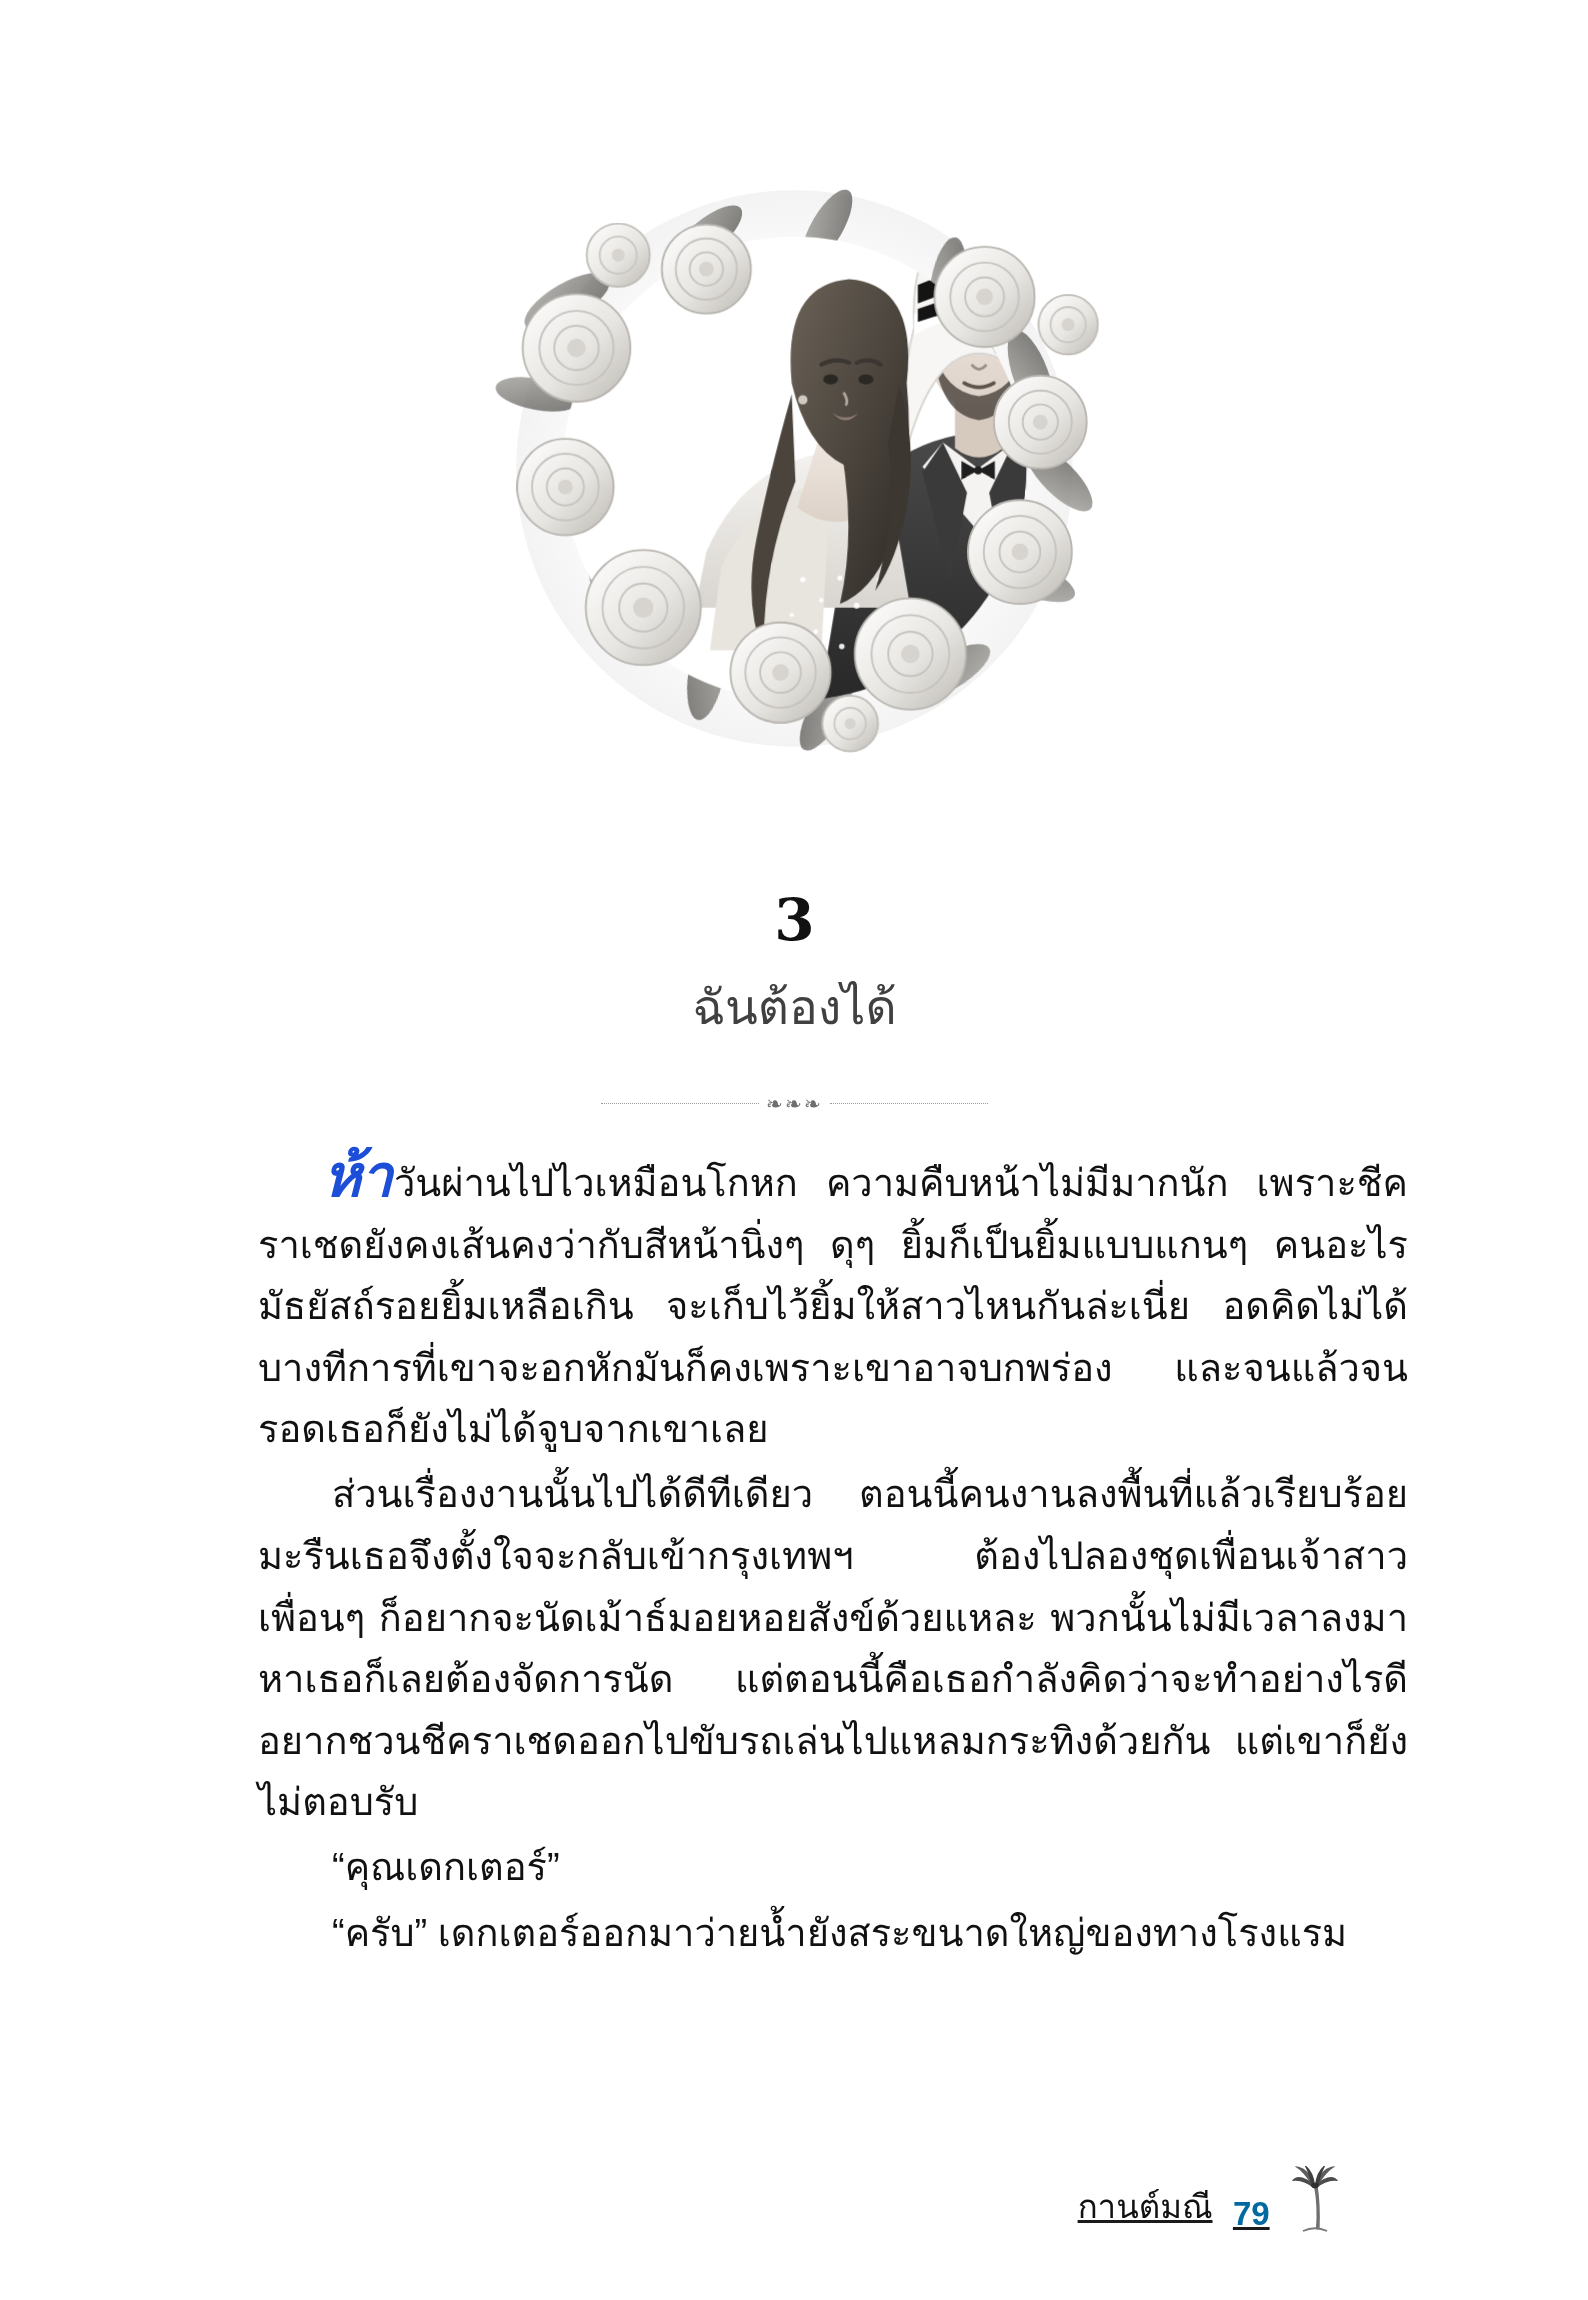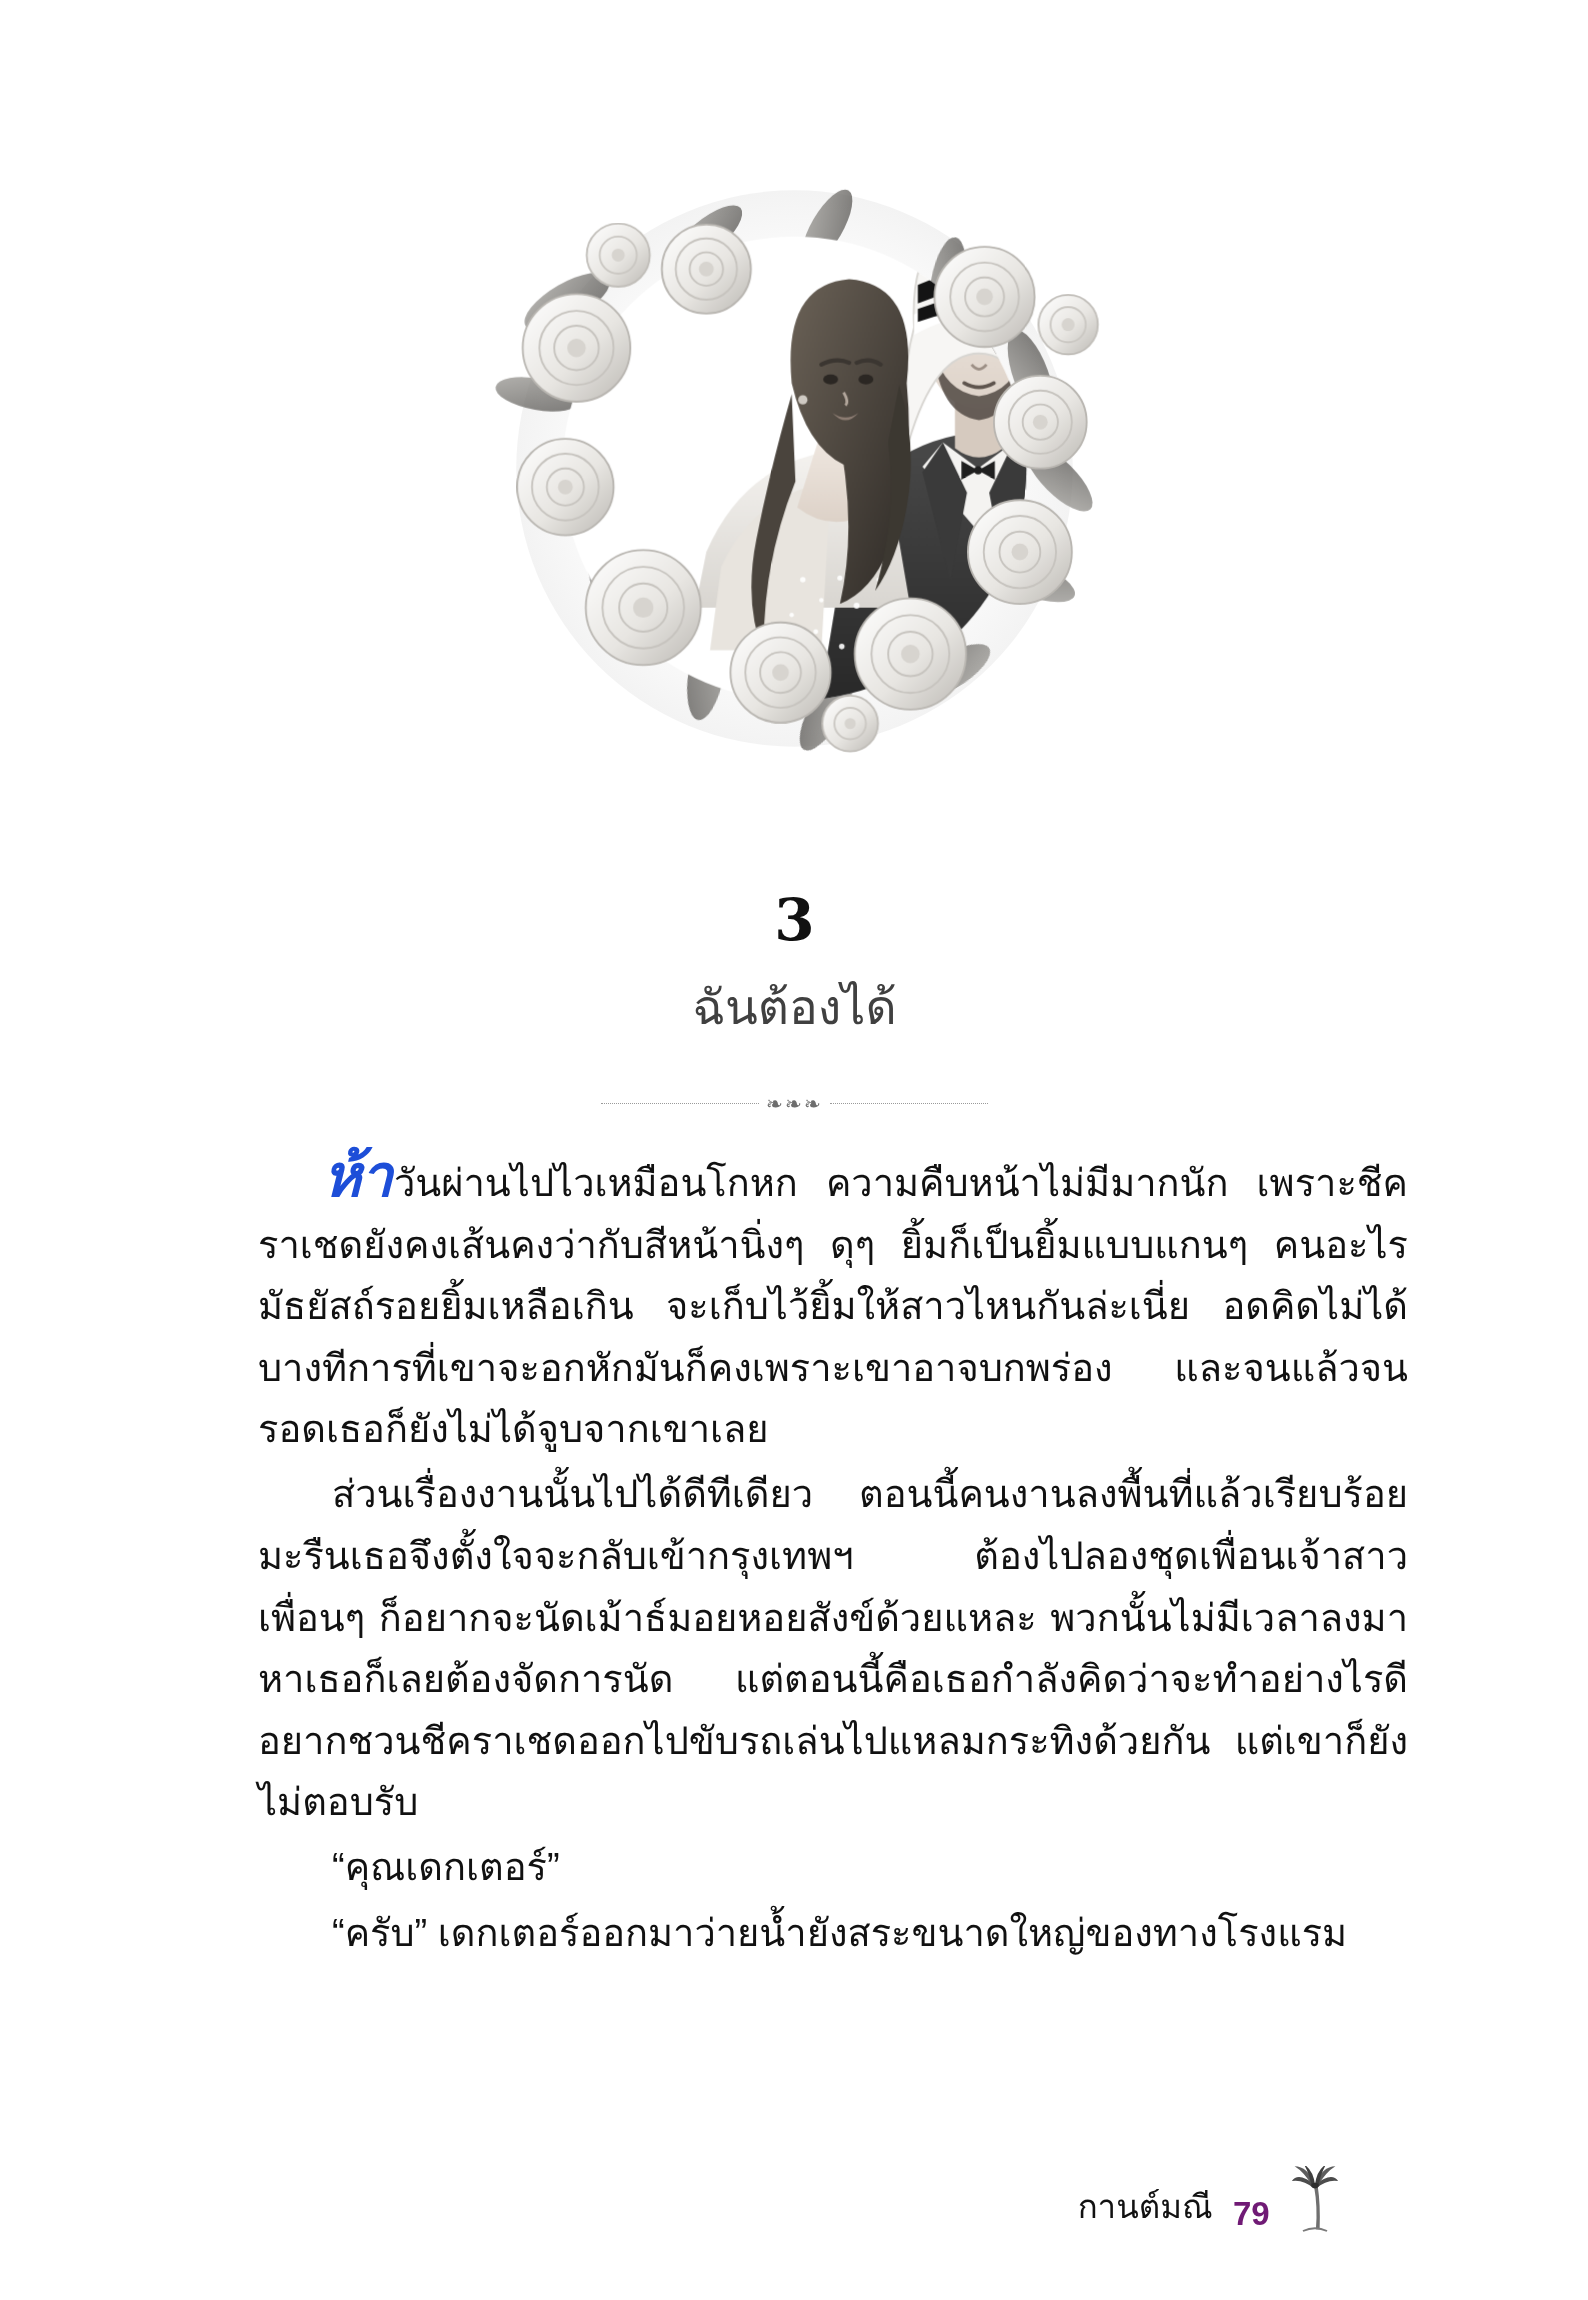--- a/index.html
+++ b/index.html
@@ -134,31 +134,32 @@
   }
 
   
   .footer {
     position: absolute;
     bottom: 67px;
     right: 249px;
     display: flex;
     align-items: flex-end;
     gap: 20.4px;
+    text-decoration: underline;
   }
   .footer-author {
     font-family: "Liberation Sans", sans-serif;
     font-size: 33px;
     color: #111;
   }
   .footer-page {
     font-family: "Liberation Sans", sans-serif;
     font-size: 33px;
     font-weight: bold;
-    color: #701a75;
+    color: #0369a1;
   }
   .footer-icon {
     width: 50px;
     height: 67px;
     display: block;
   }
 </style>
 </head>
 <body>
 

